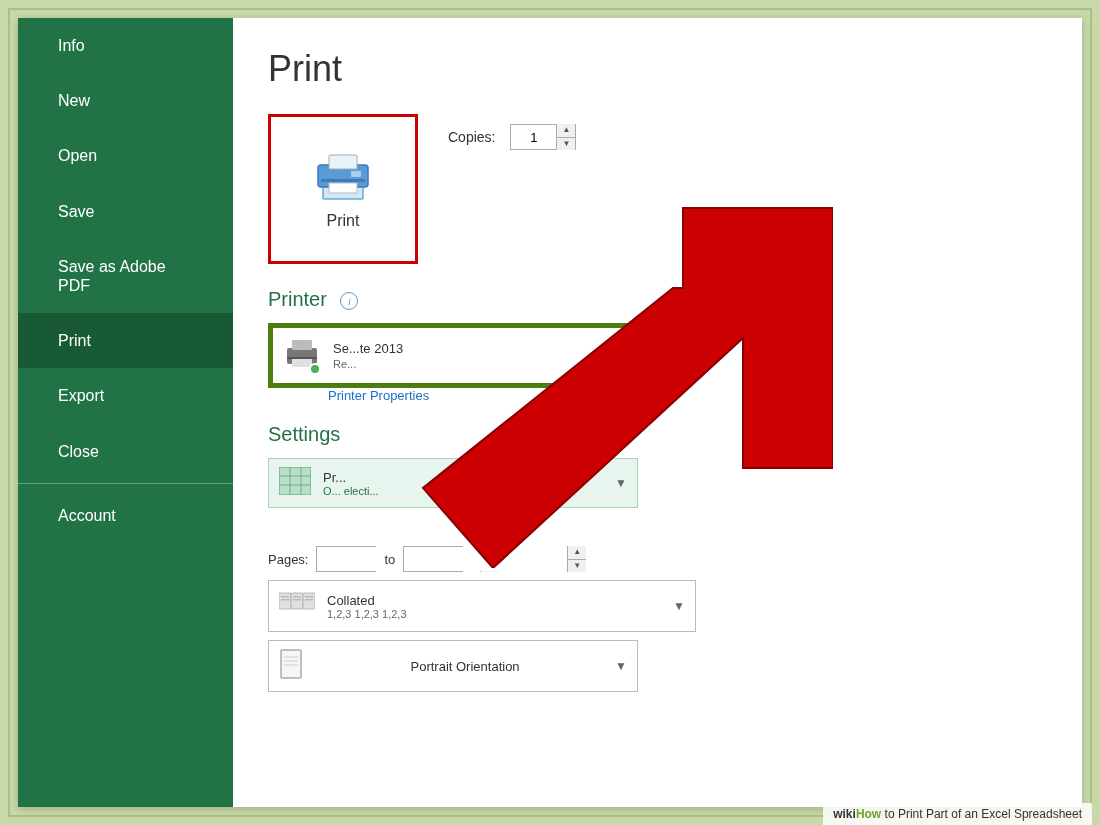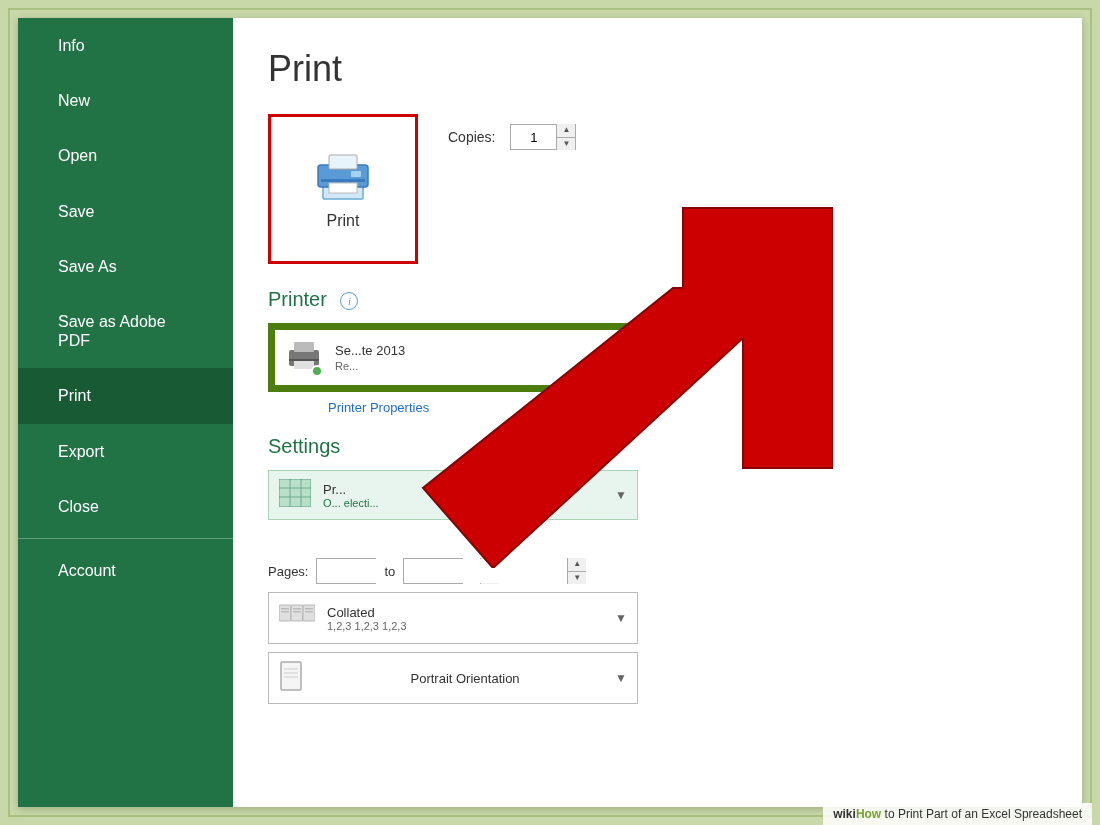--- a/index.html
+++ b/index.html
@@ -188,26 +188,26 @@
     }
 
     
     .printer-section {
       margin-bottom: 20px;
     }
 
     .printer-dropdown {
       display: flex;
       align-items: center;
-      border: 7px solid #4d7c0f;
+      border: 5px solid #4d7c0f;
       background: #fff;
       padding: 8px 10px;
       width: 370px;
       cursor: pointer;
-      margin-bottom: 8px;
+      margin-bottom: 0;
     }
 
     .printer-icon-area {
       position: relative;
       margin-right: 12px;
       flex-shrink: 0;
     }
 
     .printer-icon-svg {
       width: 38px;
@@ -331,21 +331,21 @@
       color: #333;
     }
 
     
     .collated-dropdown {
       display: flex;
       align-items: center;
       border: 1px solid #bbb;
       background: #fff;
       padding: 8px 10px;
-      width: 370px;
+      width: 428px;
       cursor: pointer;
       margin-bottom: 8px;
     }
 
     .collated-icon-area {
       margin-right: 12px;
       flex-shrink: 0;
     }
 
     .collated-pages-icon {
@@ -437,23 +437,20 @@
       <span>Info</span>
     </div>
     <div class="sidebar-item">
       <span>New</span>
     </div>
     <div class="sidebar-item">
       <span>Open</span>
     </div>
     <div class="sidebar-item">
       <span>Save</span>
-    </div>
-    <div class="sidebar-item">
-      <span>Save As</span>
     </div>
     <div class="sidebar-item">
       <span>Save as Adobe PDF</span>
     </div>
     <div class="sidebar-item active">
       <span>Print</span>
     </div>
     <div class="sidebar-item">
       <span>Export</span>
     </div>

